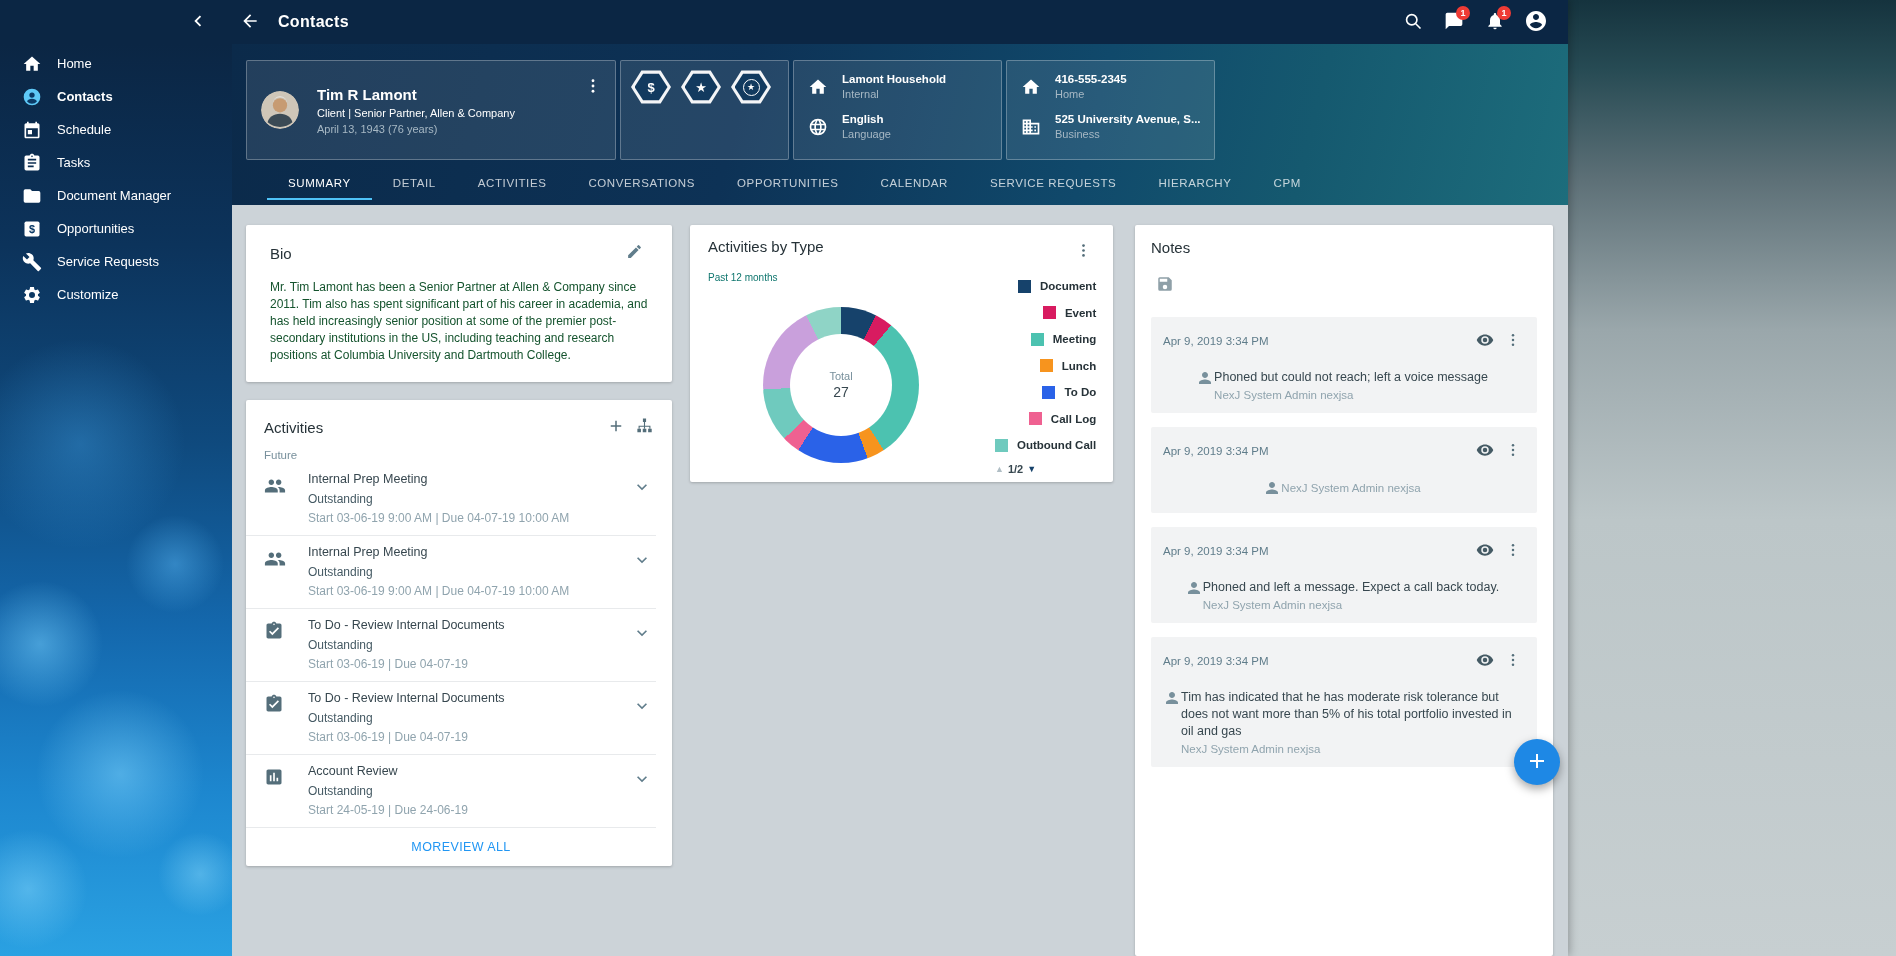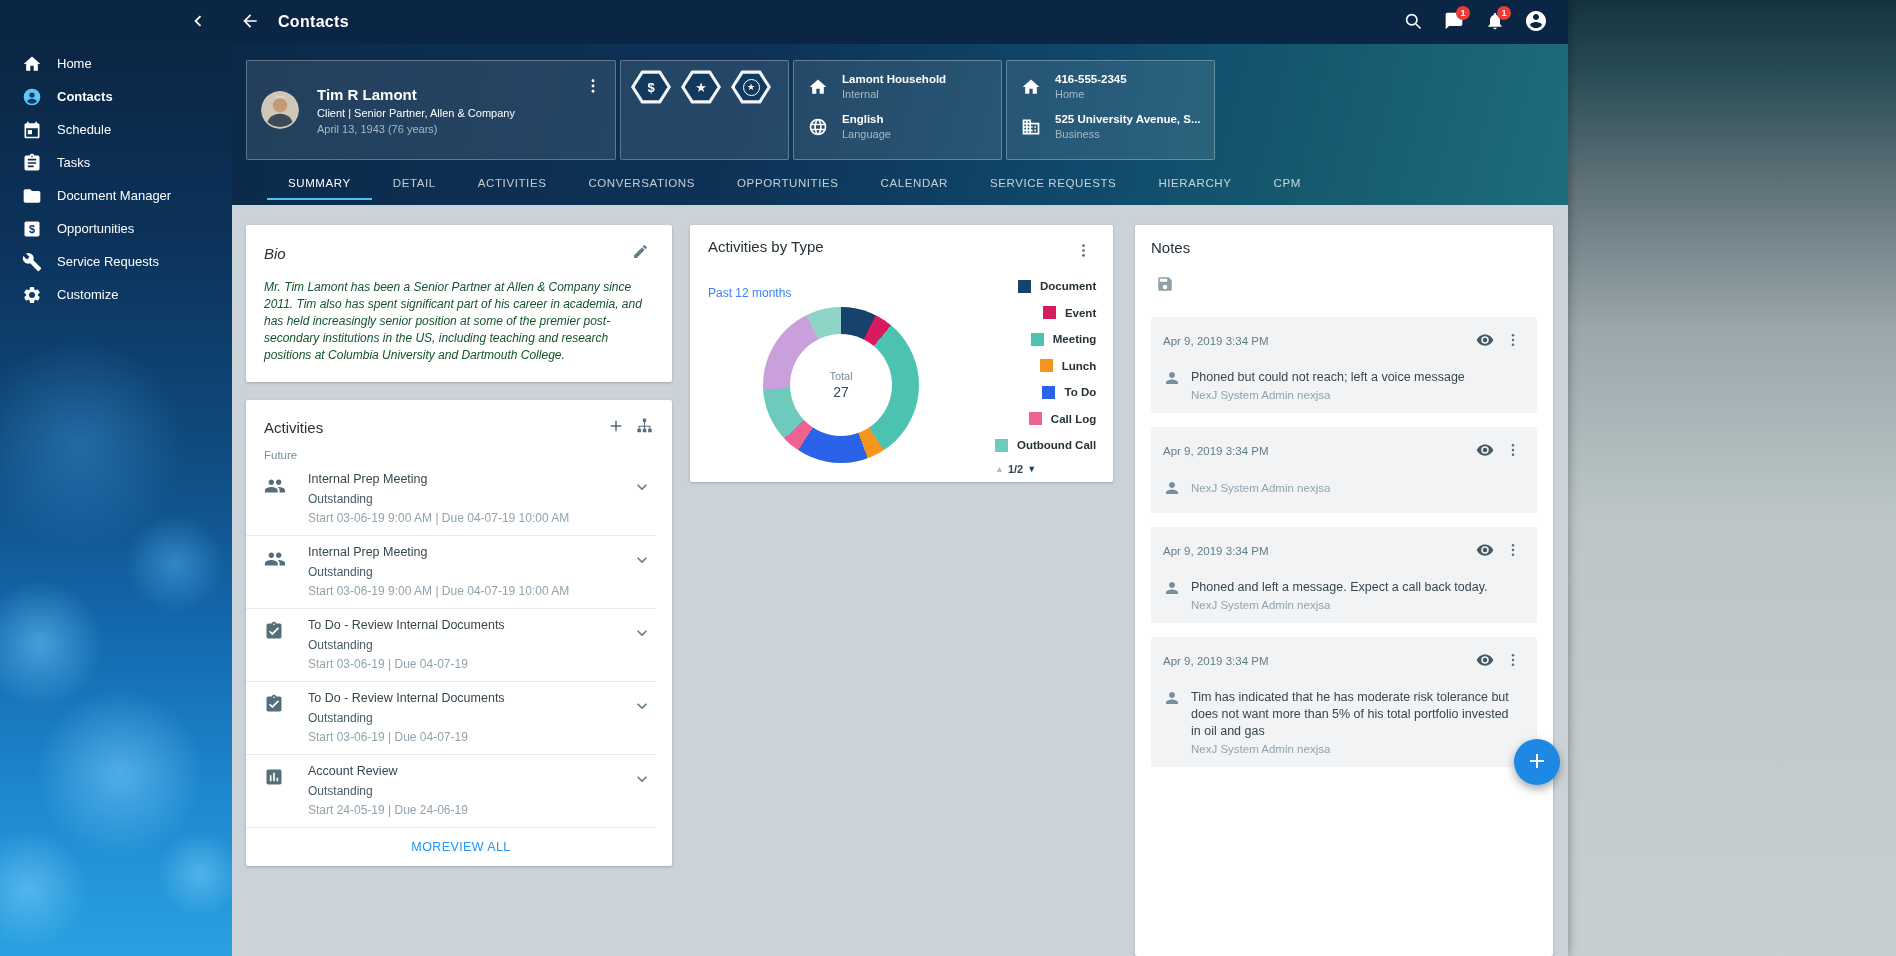--- a/index.html
+++ b/index.html
@@ -60,21 +60,21 @@
   
   .content { position:absolute; left:232px; top:205px; width:1336px; height:751px; background:#ccd3d8; overflow:hidden; }
   .card { background:#fff; border-radius:2px; box-shadow:0 1px 3px rgba(0,0,0,.22); }
   .col1 { position:absolute; left:14px; top:20px; width:426px; display:flex; flex-direction:column; gap:18px; }
   .col2 { position:absolute; left:458px; top:20px; width:423px; }
   .col3 { position:absolute; left:903px; top:20px; width:418px; height:731px; }
 
   .card-title { font-size:15px; font-weight:500; color:#263238; }
 
   
-  .bio-card { padding:14px 18px 18px;font-style:italic; }
+  .bio-card { padding:14px 24px 18px; }
   .bio-head { display:flex; justify-content:space-between; align-items:center; margin-bottom:12px; }
   .bio-text { font-size:12px; color:#14532d; line-height:17px; }
 
   
   .act-card { padding:0 0 0; }
   .act-head { display:flex; align-items:center; padding:13px 14px 4px 18px; }
   .act-head .card-title { flex:1; }
   .act-group { font-size:11.5px; color:#78909c; padding:4px 18px 2px; }
   .act-list { padding:0 16px 0 0; }
   .act-item { display:flex; padding:9px 0 10px 18px; border-bottom:1px solid #e8eaec; }
@@ -83,42 +83,42 @@
   .act-title { font-size:12.5px; font-weight:500; color:#37474f; margin-bottom:6px; }
   .act-status { font-size:12px; color:#455a64; margin-bottom:5px; }
   .act-dates { font-size:12px; color:#90a4ae; }
   .act-chev { flex:0 0 auto; margin-top:2px; }
   .act-footer { display:flex; justify-content:center; padding:12px 22px 12px 26px; }
   .link-btn { font-size:12.5px; font-weight:500; color:#2196f3; letter-spacing:.4px; background:none; border:none; cursor:pointer; }
 
   
   .chart-card { padding:13px 16px 16px 18px; height:257px; position:relative; }
   .chart-head { display:flex; justify-content:space-between; align-items:flex-start; }
-  .chart-sub { font-size:12px; color:#3b82f6; margin-top:20px; }
+  .chart-sub { font-size:10px; color:#0f766e; margin-top:6px; }
   .donut { position:absolute; left:73px; top:82px; width:156px; height:156px; border-radius:50%; }
   .donut-hole { position:absolute; inset:27px; background:#fff; border-radius:50%; display:flex; flex-direction:column; align-items:center; justify-content:center; }
   .donut-total-label { font-size:11px; color:#78909c; }
   .donut-total-value { font-size:14px; color:#37474f; margin-top:2px; }
   .legend { position:absolute; left:305px; top:48px; }
   .legend-row { display:flex; align-items:center; height:26.5px;justify-content:flex-end; }
   .swatch { width:13px; height:13px; margin-right:9px; flex:0 0 auto; }
   .legend-label { font-size:11.5px; font-weight:600; color:#263238; white-space:nowrap; }
   .legend-pager { position:absolute; left:305px; top:238px; display:flex; align-items:center; gap:4px; font-size:11px; color:#37474f; font-weight:600; }
   .pager-up { color:#b0bec5; font-size:9px; cursor:pointer; }
   .pager-down { color:#16426b; font-size:9px; cursor:pointer; }
 
   
   .notes-card { height:731px; padding:14px 16px; overflow:hidden; }
   .notes-input-row { display:flex; align-items:flex-end; margin-top:14px; margin-bottom:18px; }
   .notes-input { flex:1; border:none; border-bottom:1px solid #d7dbdd; font-size:12px; padding:6px 2px; color:#37474f; background:transparent; outline:none; font-family:inherit; }
   .notes-input::placeholder { color:#90a4ae; }
   .note { background:#f2f3f4; border-radius:2px; padding:10px 10px 12px 12px; margin-bottom:14px; }
   .note-head { display:flex; align-items:center; }
   .note-date { font-size:11.5px; color:#607d8b; flex:1; }
-  .note-body { display:flex; gap:10px; margin-top:14px; padding-right:6px; }
+  .note-body { display:flex; margin-top:14px; padding-right:6px;justify-content:center; }
   .note-text { font-size:12.5px; color:#37474f; line-height:17px; }
   .note-author { font-size:11.5px; color:#90a4ae; margin-top:3px; }
   .sm-btn { background:none; border:none; width:28px; height:28px; display:flex; align-items:center; justify-content:center; cursor:pointer; flex:0 0 auto; }
 
   
   .fab { position:absolute; left:1282px; top:534px; width:46px; height:46px; border-radius:50%; background:#1e88e5; border:none; color:#fff; box-shadow:0 4px 10px rgba(0,0,0,.35); display:flex; align-items:center; justify-content:center; cursor:pointer; z-index:20; }
   .fab svg { width:24px; height:24px; }
 </style>
 </head>
 <body>

